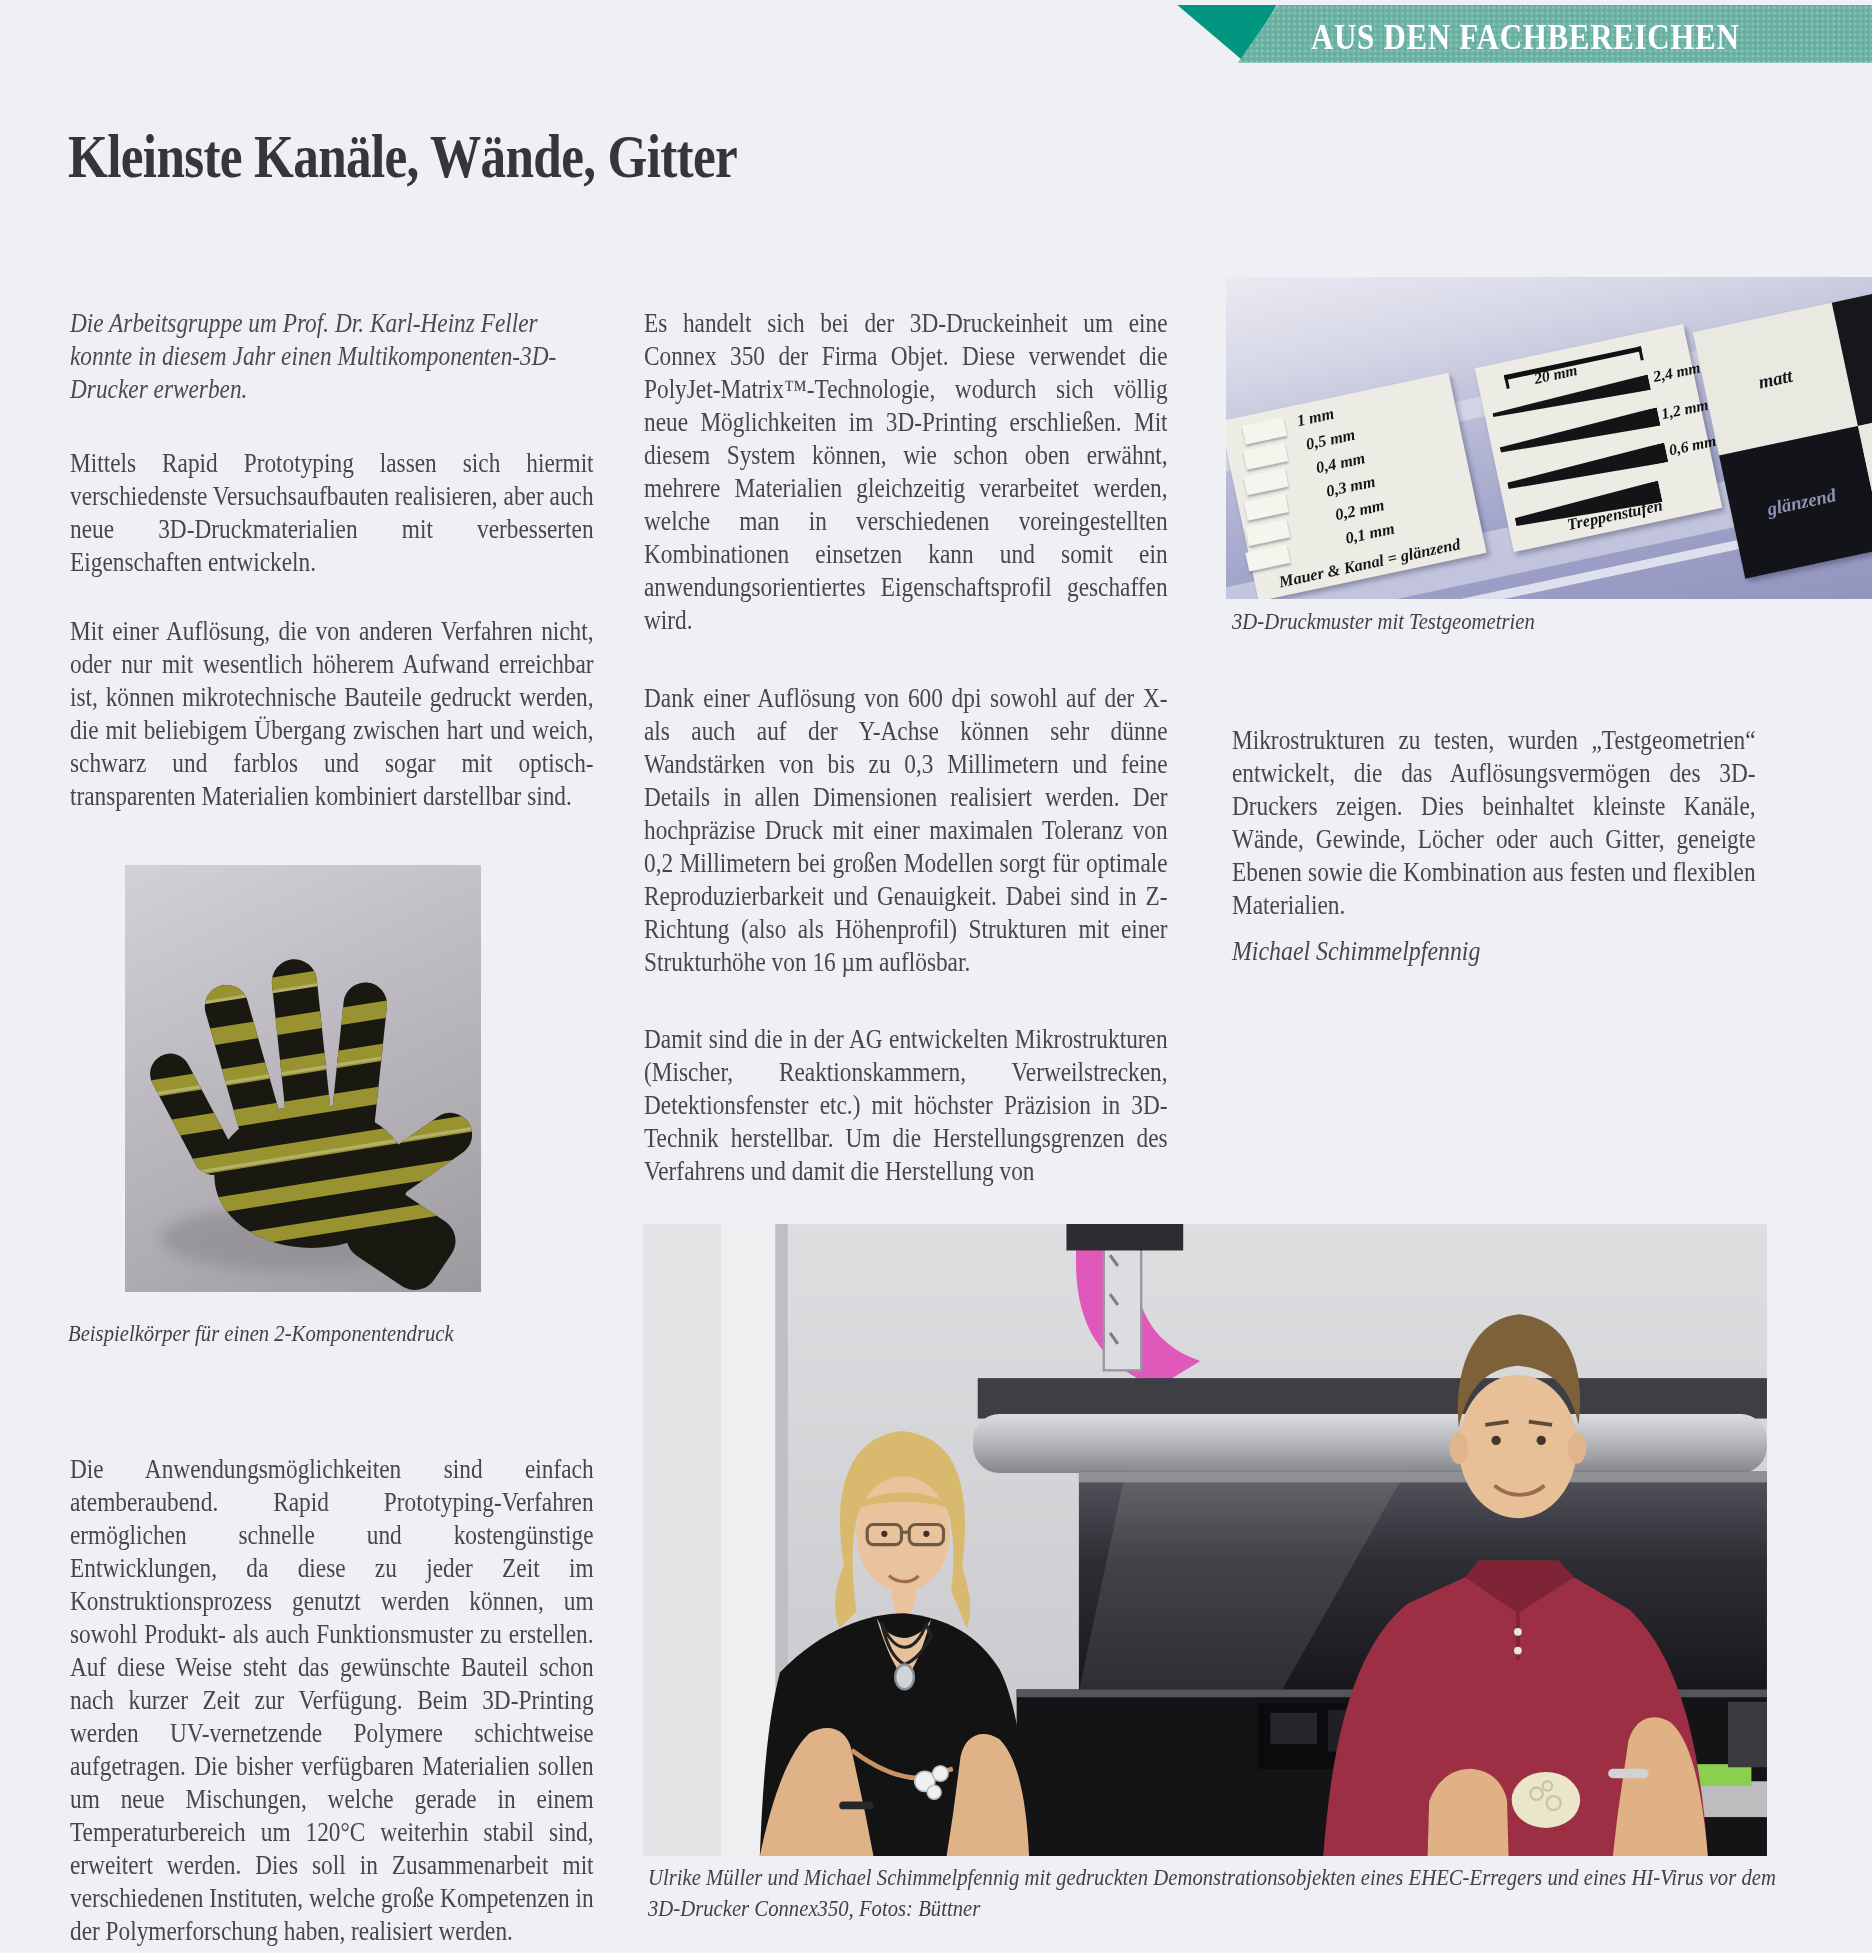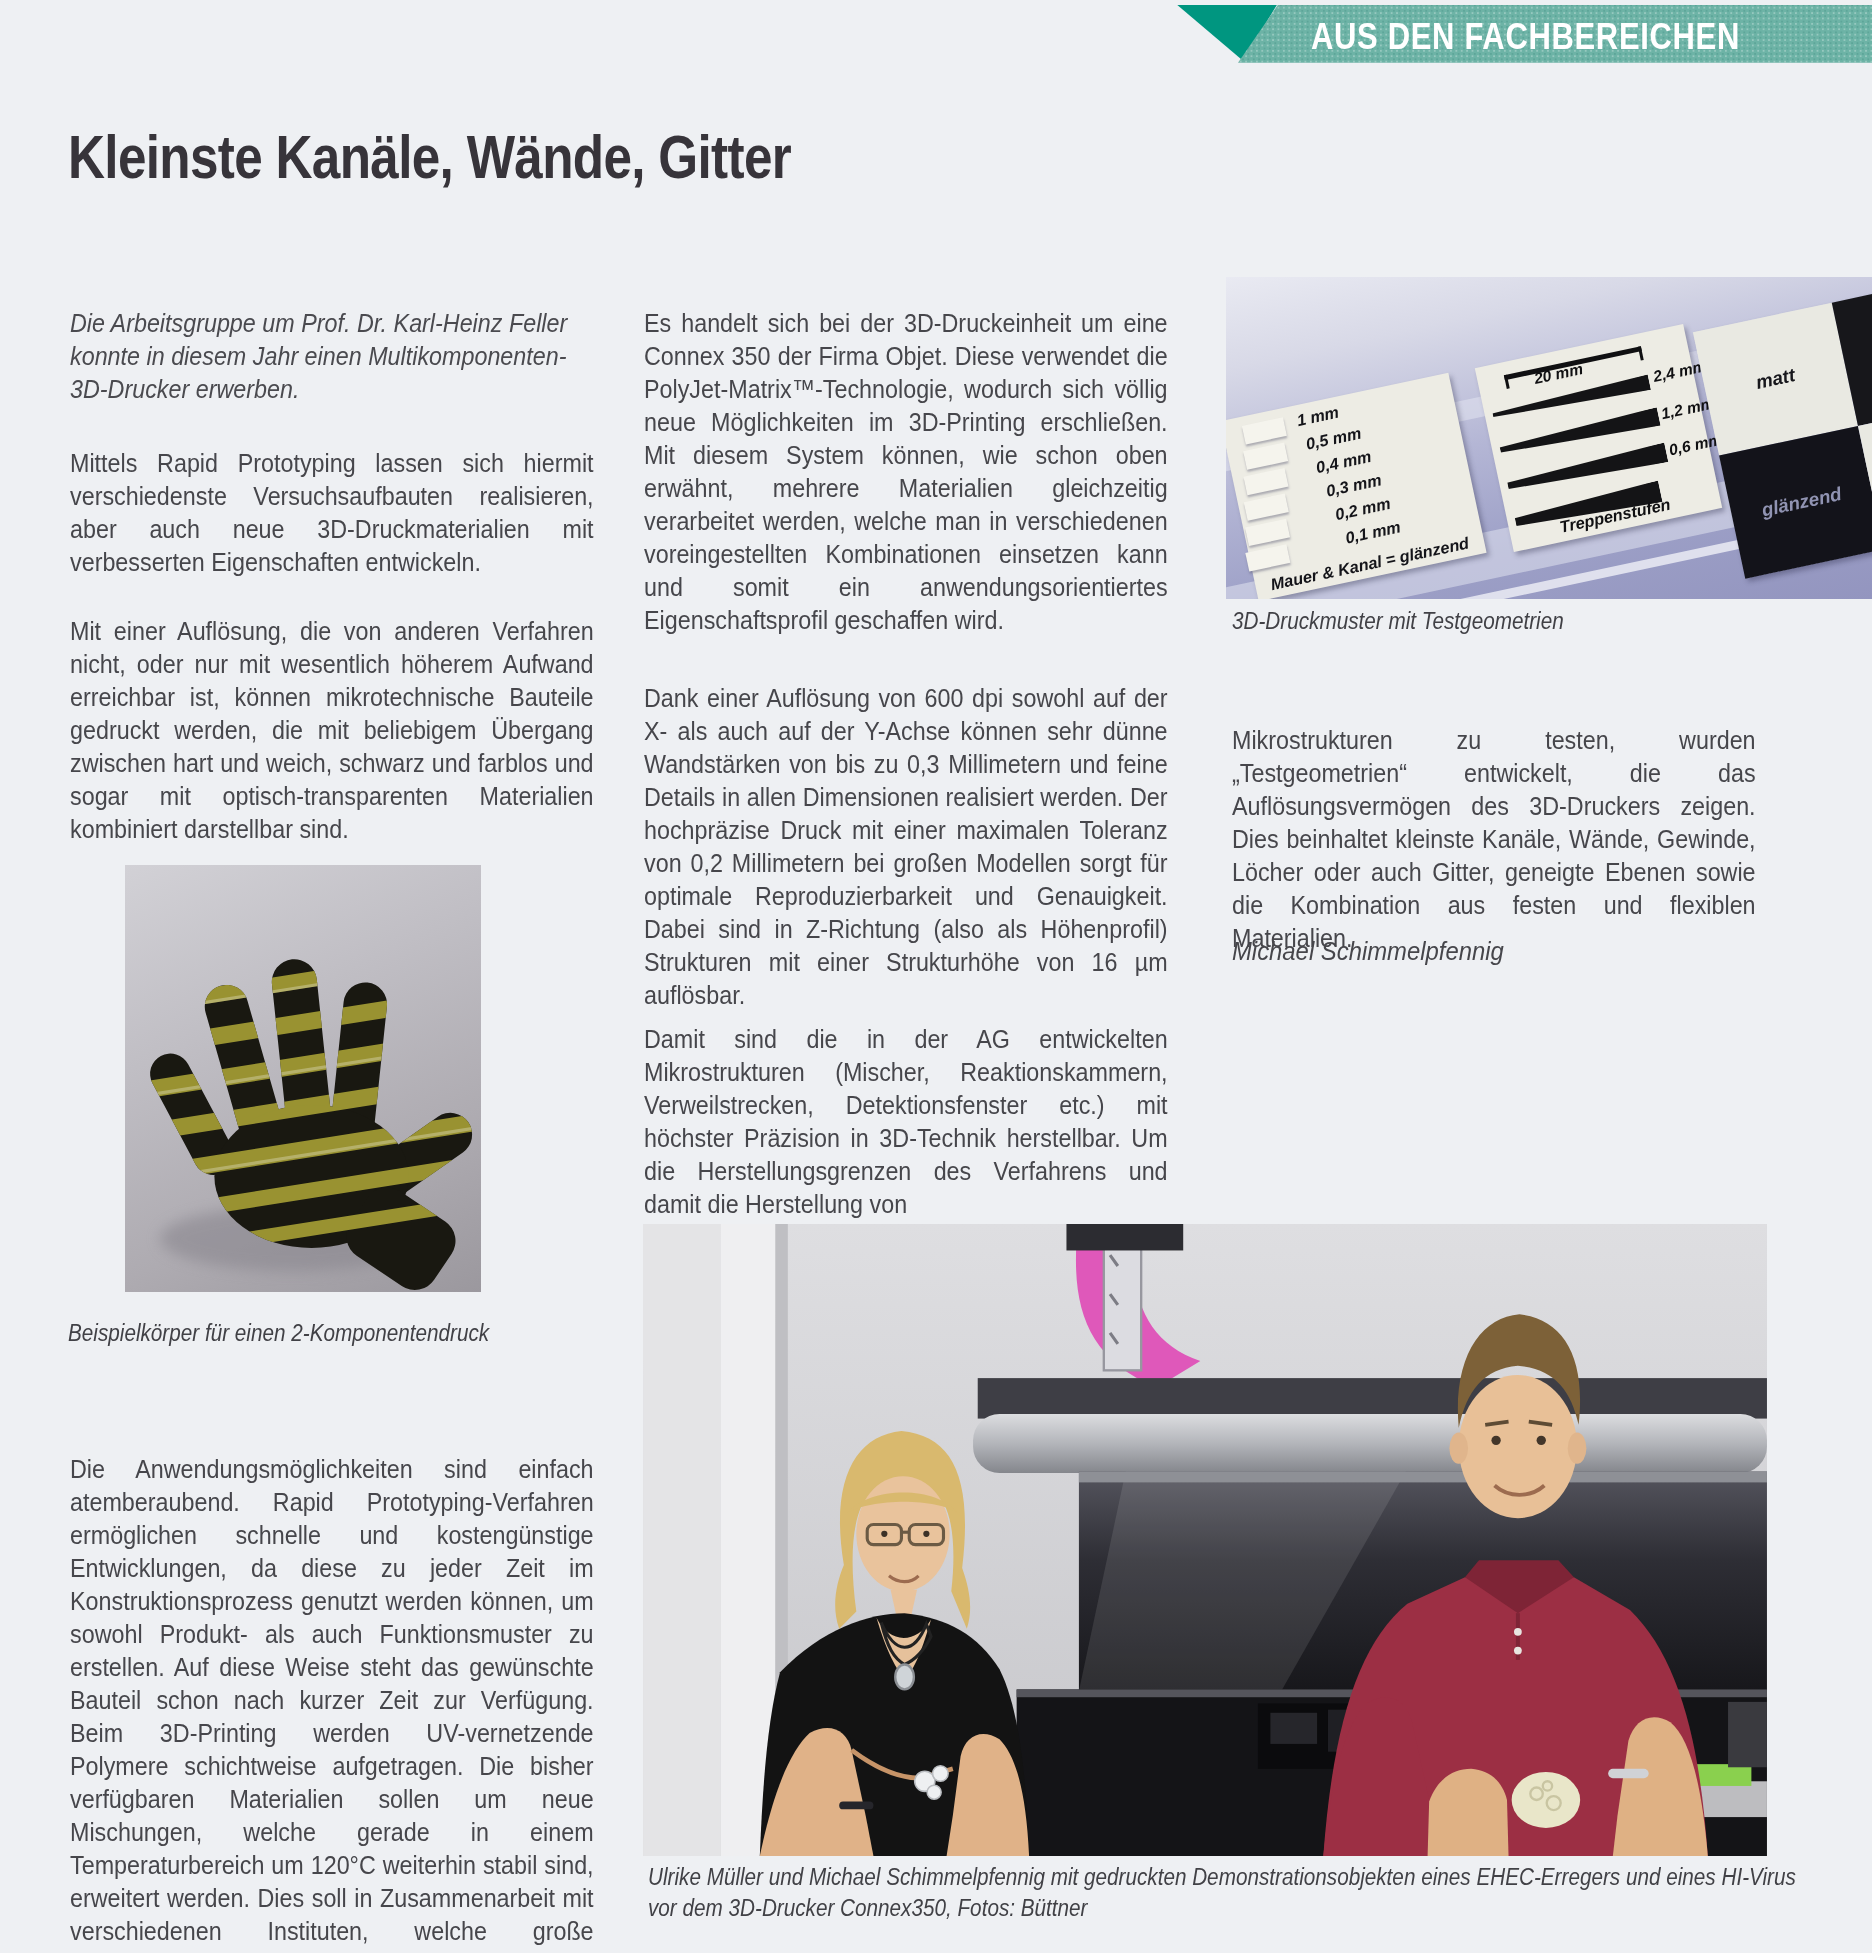--- a/index.html
+++ b/index.html
@@ -1,17 +1,17 @@
 <!DOCTYPE html>
 <html lang="de" style="font-size:12.5px"><head>
 <meta charset="utf-8">
 <style>
   html,body{margin:0;padding:0;background:#e4e5e9;}
   #page{position:relative;width:1873px;height:1954px;background:#eef0f3;overflow:hidden;
-        font-family:Liberation Sans, sans-serif;color:#45454a;}
+        font-family:Liberation Serif, serif;color:#45454a;}
 
   
   .banner-band{position:absolute;top:4.7px;left:1238px;right:0;height:58px;
     background:#6db3a6;
     background-image:radial-gradient(rgba(255,255,255,.28) 22%,transparent 23%),
                      radial-gradient(rgba(0,90,80,.15) 22%,transparent 23%);
     background-size:5.4px 5.4px,5.4px 5.4px;background-position:0 0,2.3px 3.1px;
     clip-path:polygon(40px 0,100% 0,100% 100%,0 100%);}
   .banner-triangle{position:absolute;top:4.7px;left:1177px;width:100px;height:56px;
     background:#009680;clip-path:polygon(0 0,100% 0,66% 100%);}

